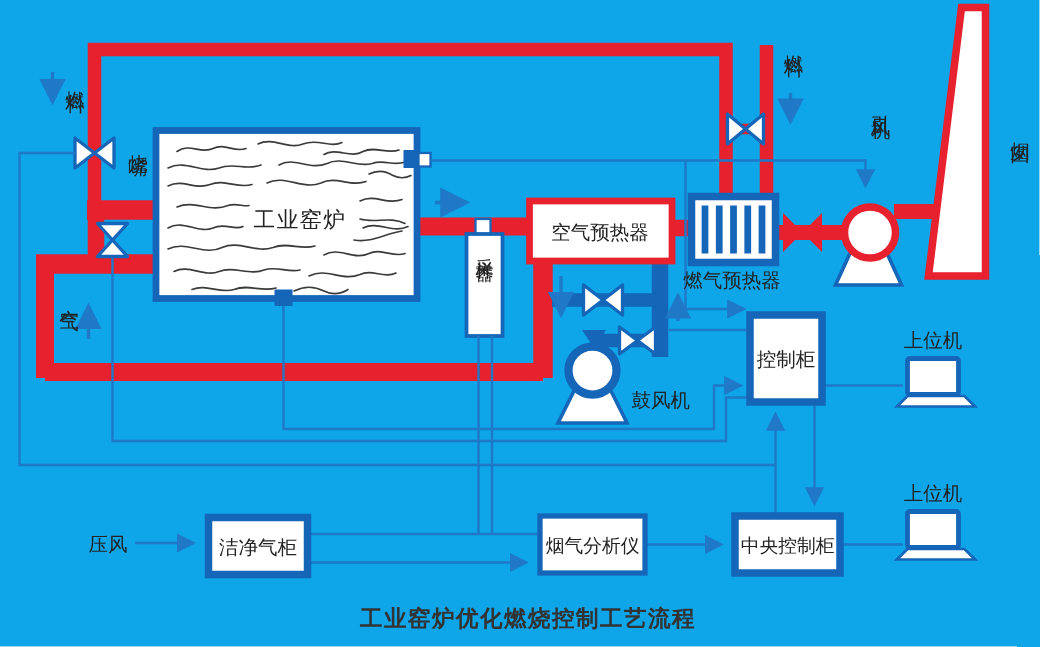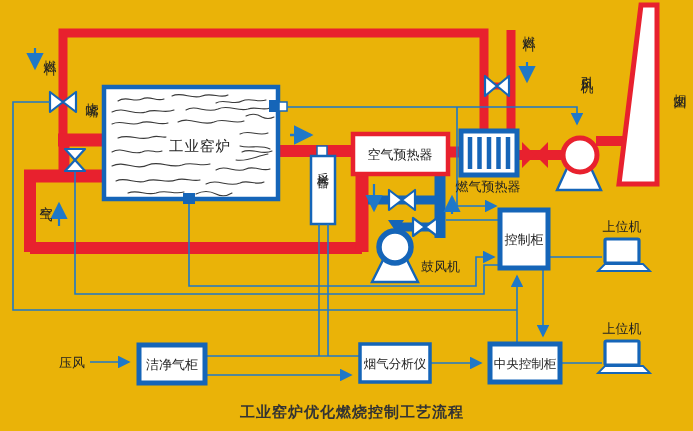--- a/index.html
+++ b/index.html
@@ -1,16 +1,16 @@
 <!DOCTYPE html>
 <html><head>
 <meta charset="utf-8">
 <style>
   html,body{margin:0;padding:0;background:#ffffff;}
-  .stage{position:relative;width:693px;height:431px;background:#eab308;overflow:hidden;}
+  .stage{position:relative;width:693px;height:431px;background:#0ea5e9;overflow:hidden;}
   svg{display:block;}
   text{font-family:"Liberation Sans","DejaVu Sans",sans-serif;fill:#222;}
   .lbl{font-size:13px;}
   .boxlbl{font-size:13px;text-anchor:middle;}
   .small{font-size:12.5px;}
   .vlbl{writing-mode:vertical-rl;text-orientation:upright;letter-spacing:2px;font-size:13px;}
   .title{font-size:15px;font-weight:bold;text-anchor:middle;fill:#333;letter-spacing:1px;}
   .kilnlbl{font-size:14.5px;text-anchor:middle;letter-spacing:1px;}
 </style>
 </head>

